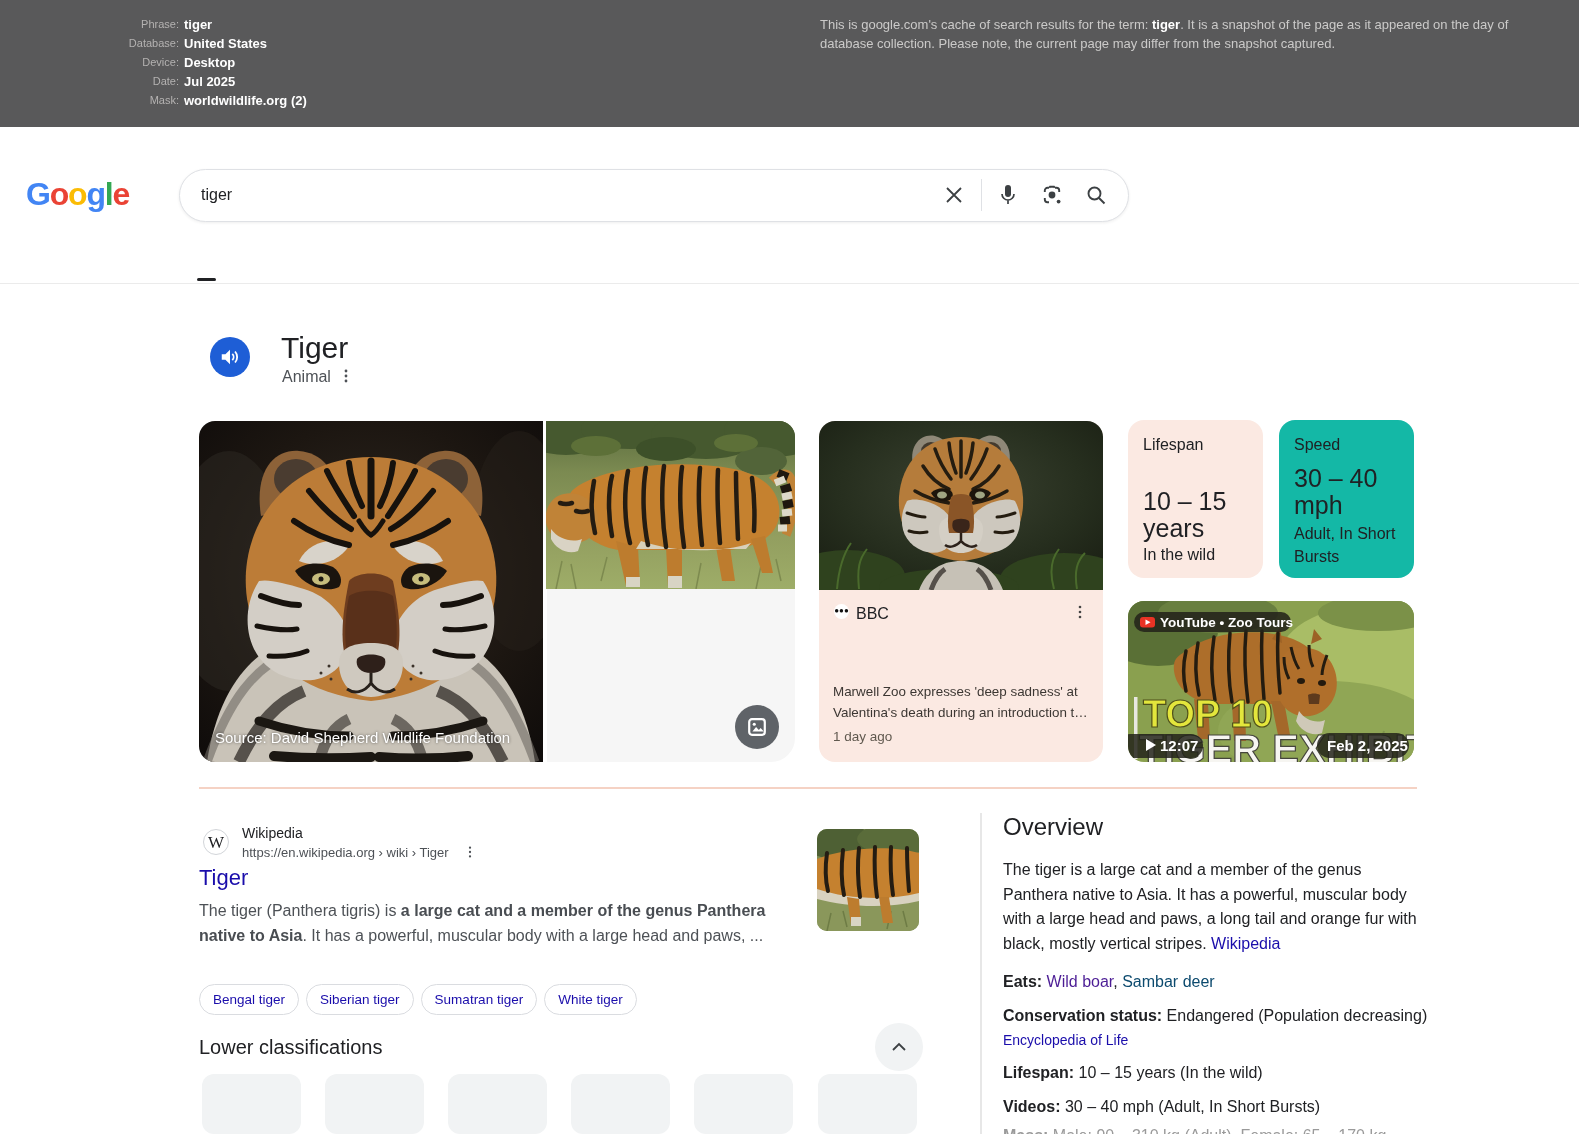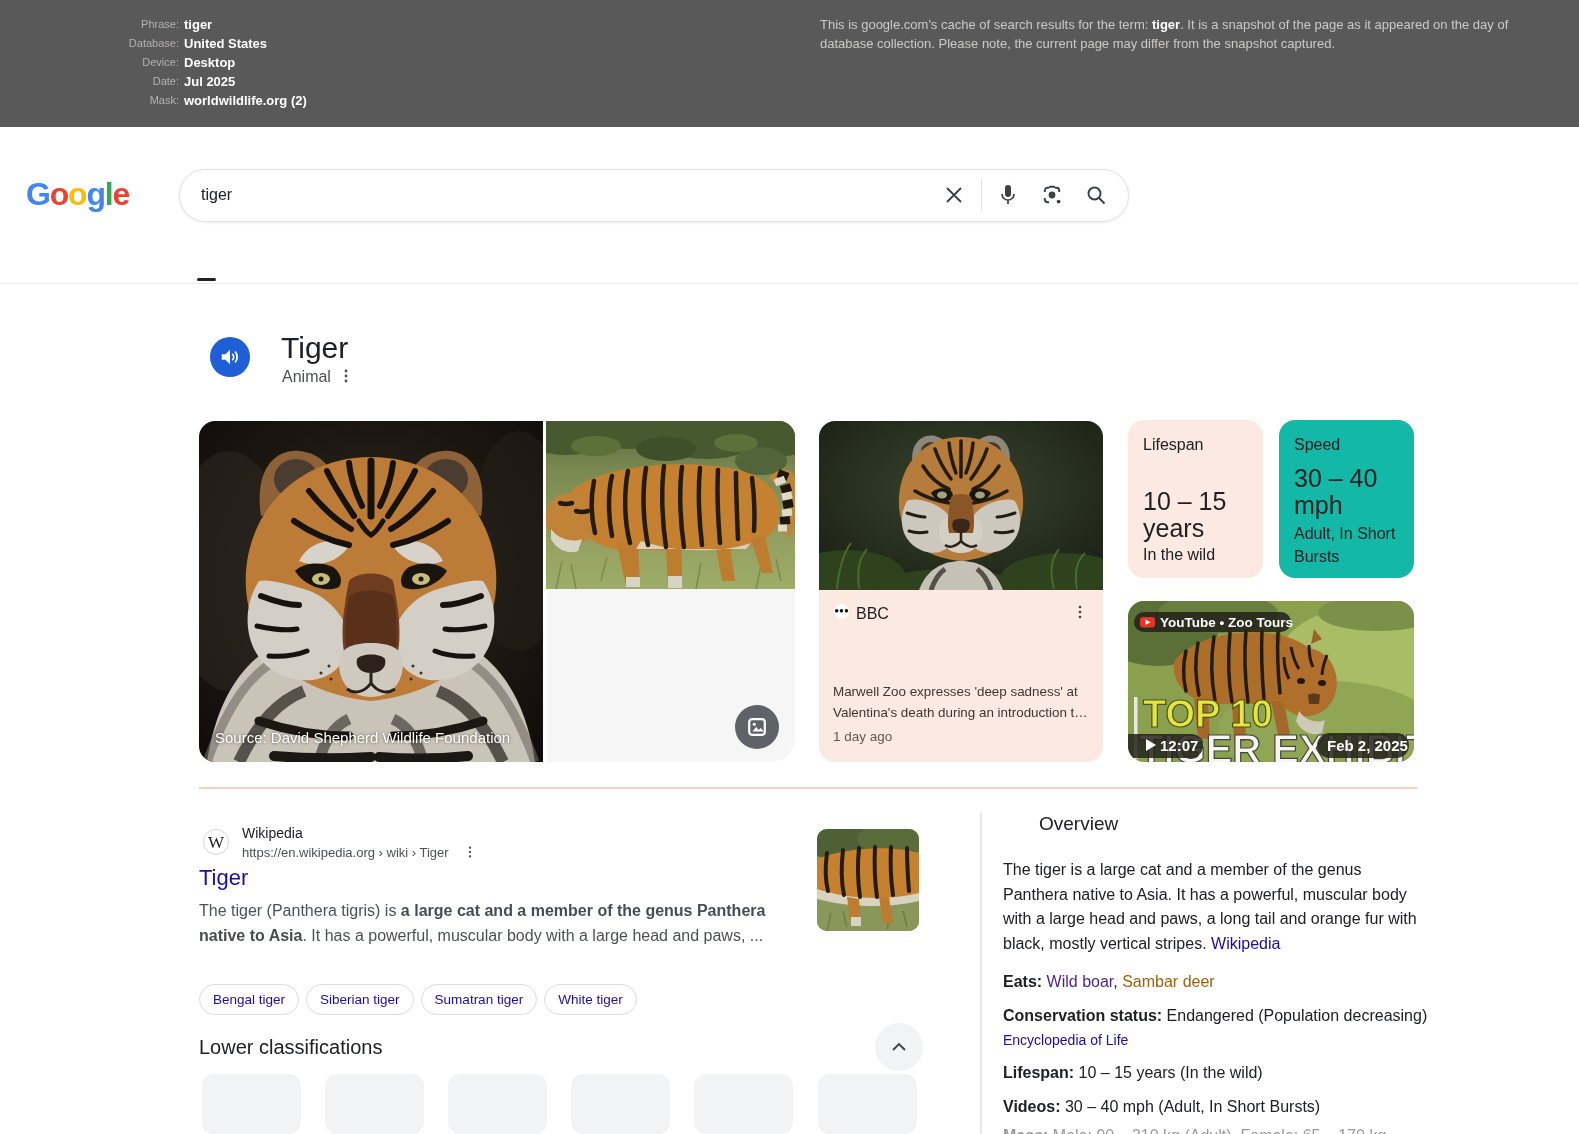--- a/index.html
+++ b/index.html
@@ -420,22 +420,22 @@
       <path d="M2 11 L8 5 L14 11" fill="none" stroke="#3c4043" stroke-width="1.8"></path>
     </svg>
   <div class="abs" style="left:202px;top:1074px;width:99px;height:60px;background:#f1f3f4;border-radius:12px;"></div>
   <div class="abs" style="left:325px;top:1074px;width:99px;height:60px;background:#f1f3f4;border-radius:12px;"></div>
   <div class="abs" style="left:448px;top:1074px;width:99px;height:60px;background:#f1f3f4;border-radius:12px;"></div>
   <div class="abs" style="left:571px;top:1074px;width:99px;height:60px;background:#f1f3f4;border-radius:12px;"></div>
   <div class="abs" style="left:694px;top:1074px;width:99px;height:60px;background:#f1f3f4;border-radius:12px;"></div>
   <div class="abs" style="left:818px;top:1074px;width:99px;height:60px;background:#f1f3f4;border-radius:12px;"></div>
 
   <div class="abs" style="left:980px;top:813px;width:2px;height:321px;background:#e7e7e7;"></div>
-  <div class="abs" style="left:1003px;top:813px;font-size:19px;color:#202124;margin-left:36px;">Overview</div>
+  <div class="abs" style="left:1003px;top:813px;font-size:24px;color:#202124;">Overview</div>
   <div class="abs" style="left:1003px;top:858px;width:420px;font-size:16px;line-height:24.5px;color:#202124;">The tiger is a large cat and a member of the genus<br>Panthera native to Asia. It has a powerful, muscular body<br>with a large head and paws, a long tail and orange fur with<br>black, mostly vertical stripes. <span style="color:#1a0dab;">Wikipedia</span></div>
-  <div class="abs" style="left:1003px;top:973px;font-size:16px;color:#202124;"><b>Eats:</b> <span style="color:#4c1d95;">Wild boar</span>, <span style="color:#a16207;">Sambar deer</span></div>
+  <div class="abs" style="left:1003px;top:973px;font-size:16px;color:#202124;"><b>Eats:</b> <span style="color:#4c1d95;">Wild boar</span>, <span style="color:#0c4a6e;">Sambar deer</span></div>
   <div class="abs" style="left:1003px;top:1007px;font-size:16px;color:#202124;"><b>Conservation status:</b> Endangered (Population decreasing)</div>
   <div class="abs" style="left:1003px;top:1032px;font-size:14px;color:#1a0dab;">Encyclopedia of Life</div>
   <div class="abs" style="left:1003px;top:1064px;font-size:16px;color:#202124;"><b>Lifespan:</b> 10 – 15 years (In the wild)</div>
   <div class="abs" style="left:1003px;top:1098px;font-size:16px;color:#202124;"><b>Videos:</b> 30 – 40 mph (Adult, In Short Bursts)</div>
   <div class="abs" style="left:1003px;top:1127px;font-size:16px;color:#9a9a9a;overflow:hidden;height:7px;"><b>Mass:</b> Male: 90 – 310 kg (Adult), Female: 65 – 170 kg</div>
 
 </div>
 
 </body></html>

